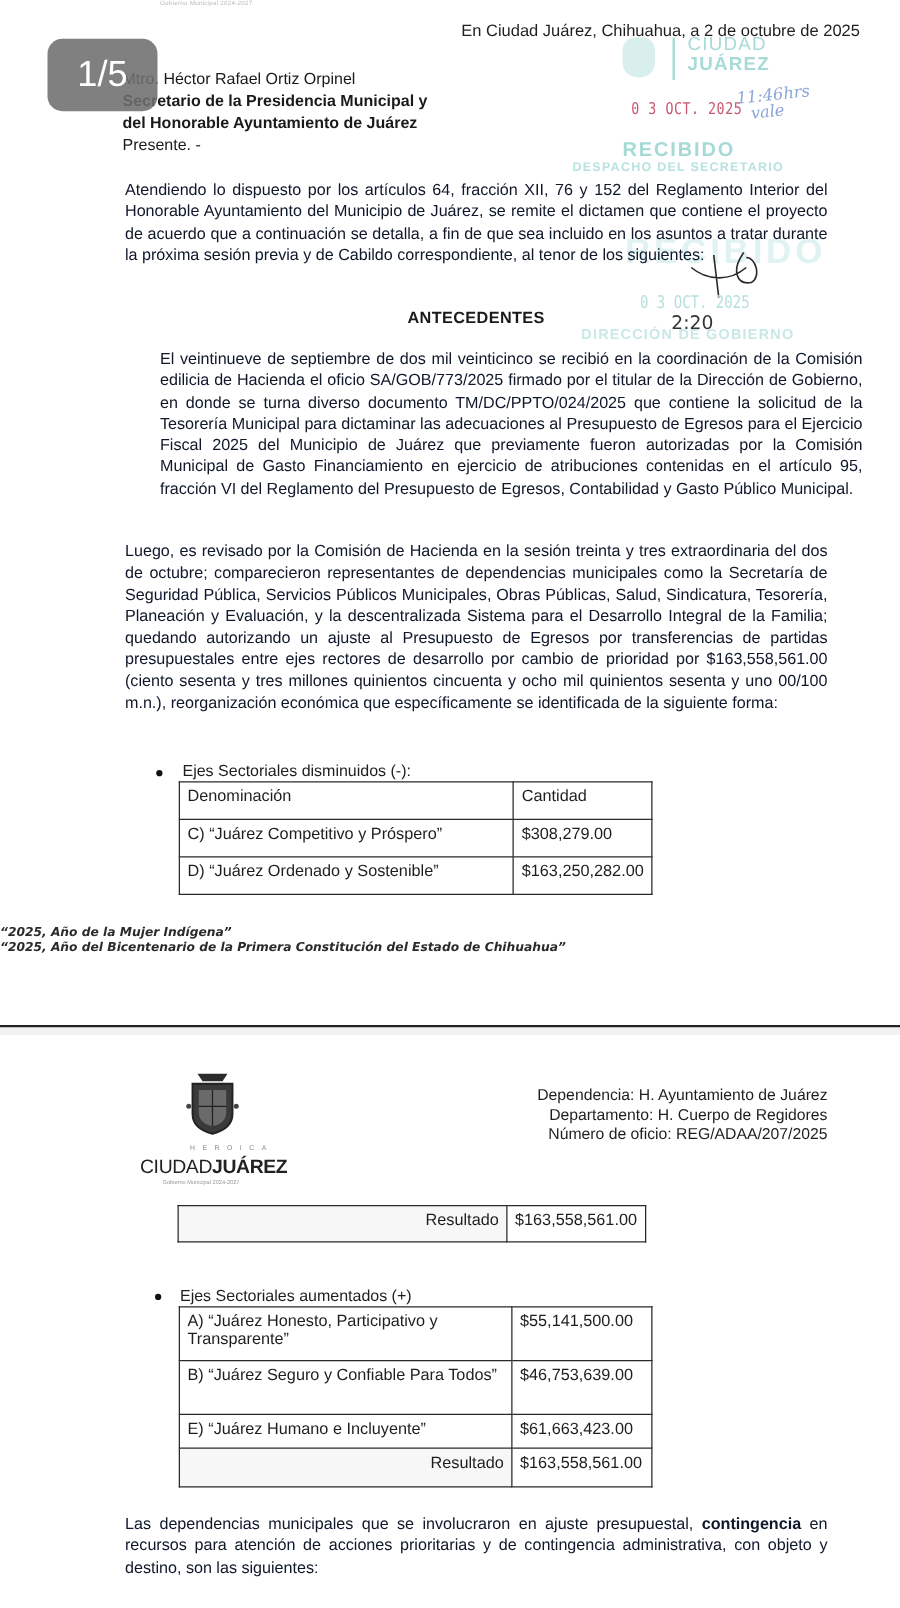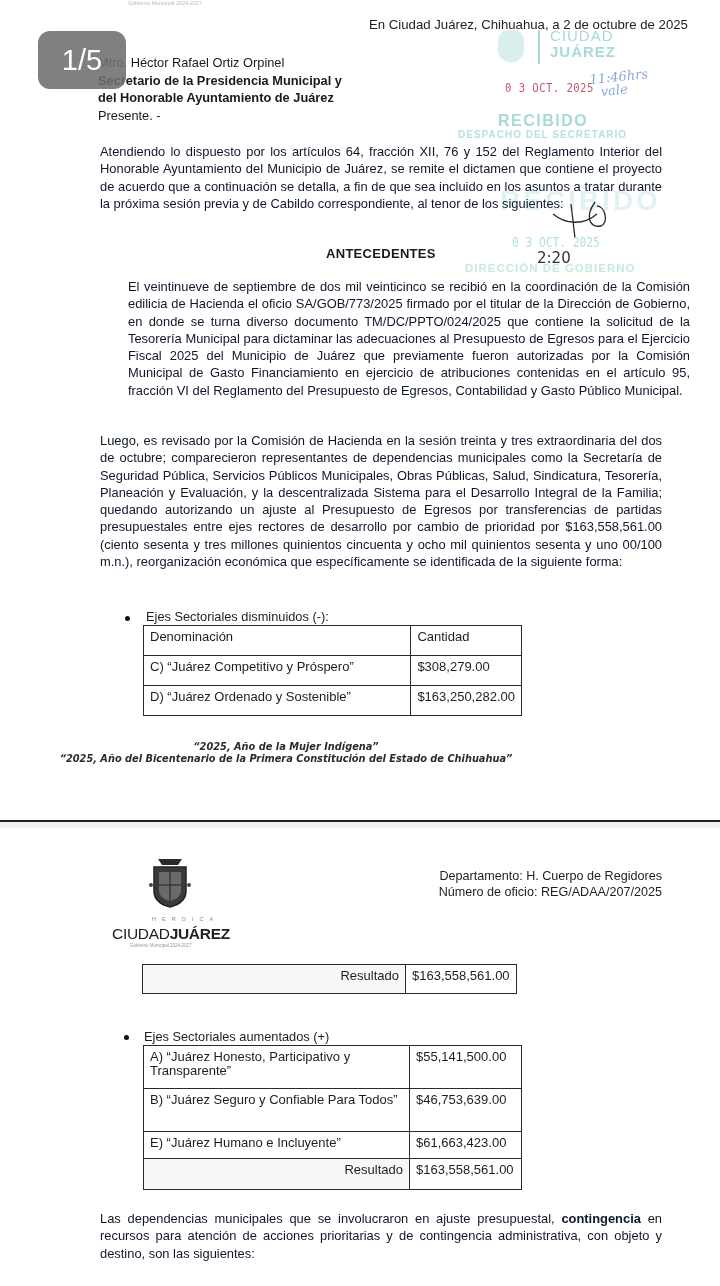--- a/index.html
+++ b/index.html
@@ -48,21 +48,21 @@
 
   .bullet-label { font-size:12.8px; color:#1e1e1e; }
   .bullet-dot { width:5px; height:5px; background:#111; border-radius:50%; position:absolute; }
 
   table.doc { border-collapse:collapse; font-size:13px; color:#1e1e1e; position:absolute; }
   table.doc td { border:1.5px solid #2a2a2a; padding:4px 6px; vertical-align:top; line-height:13.5px; }
 
   .tbl1 { left:143px; top:625px; width:379px; }
   .tbl1 td { height:21px; }
 
-  .motto { left:0; width:572px; text-align:center; font-style:italic; font-weight:bold; font-size:9.8px; color:#2b2b2b; font-family:"DejaVu Sans", sans-serif; }
+  .motto { left:0; width:572px; font-style:italic; font-weight:bold; font-size:9.8px; color:#2b2b2b; font-family:"DejaVu Sans", sans-serif; }
   .motto1 { top:741px; }
   .motto2 { top:753px; }
 
   .sep-line { left:0; top:820px; width:720px; height:2px; background:#222; }
   .sep-gray { left:0; top:822px; width:720px; height:6px; background:#f2f2f2; }
 
   .crest2 { left:148px; top:855px; width:44px; height:54px; }
   .heroica { left:152px; top:916px; font-size:5.5px; letter-spacing:6px; color:#888; }
   .cj-logo { left:112px; top:925px; font-size:15.5px; color:#222; letter-spacing:-0.3px; }
   .cj-logo b { font-weight:bold; }
@@ -157,20 +157,21 @@
     <circle cx="41" cy="30" r="2" fill="#444"></circle>
   </svg>
 </div>
 <div class="abs heroica">HEROICA</div>
 <div class="abs cj-logo">
   <span>CIUDAD</span><b>JUÁREZ</b>
 </div>
 <div class="abs cj-sub">Gobierno Municipal 2024-2027</div>
 
 <div class="abs dep-block">
+  <div>Dependencia: H. Ayuntamiento de Juárez</div>
   <div>Departamento: H. Cuerpo de Regidores</div>
   <div>Número de oficio: REG/ADAA/207/2025</div>
 </div>
 
 <table class="doc tbl-result1">
   <tbody>
       <tr>
     <td style="width:250px; text-align:right;">Resultado</td>
     <td style="background:#fff">$163,558,561.00</td>
   </tr>

